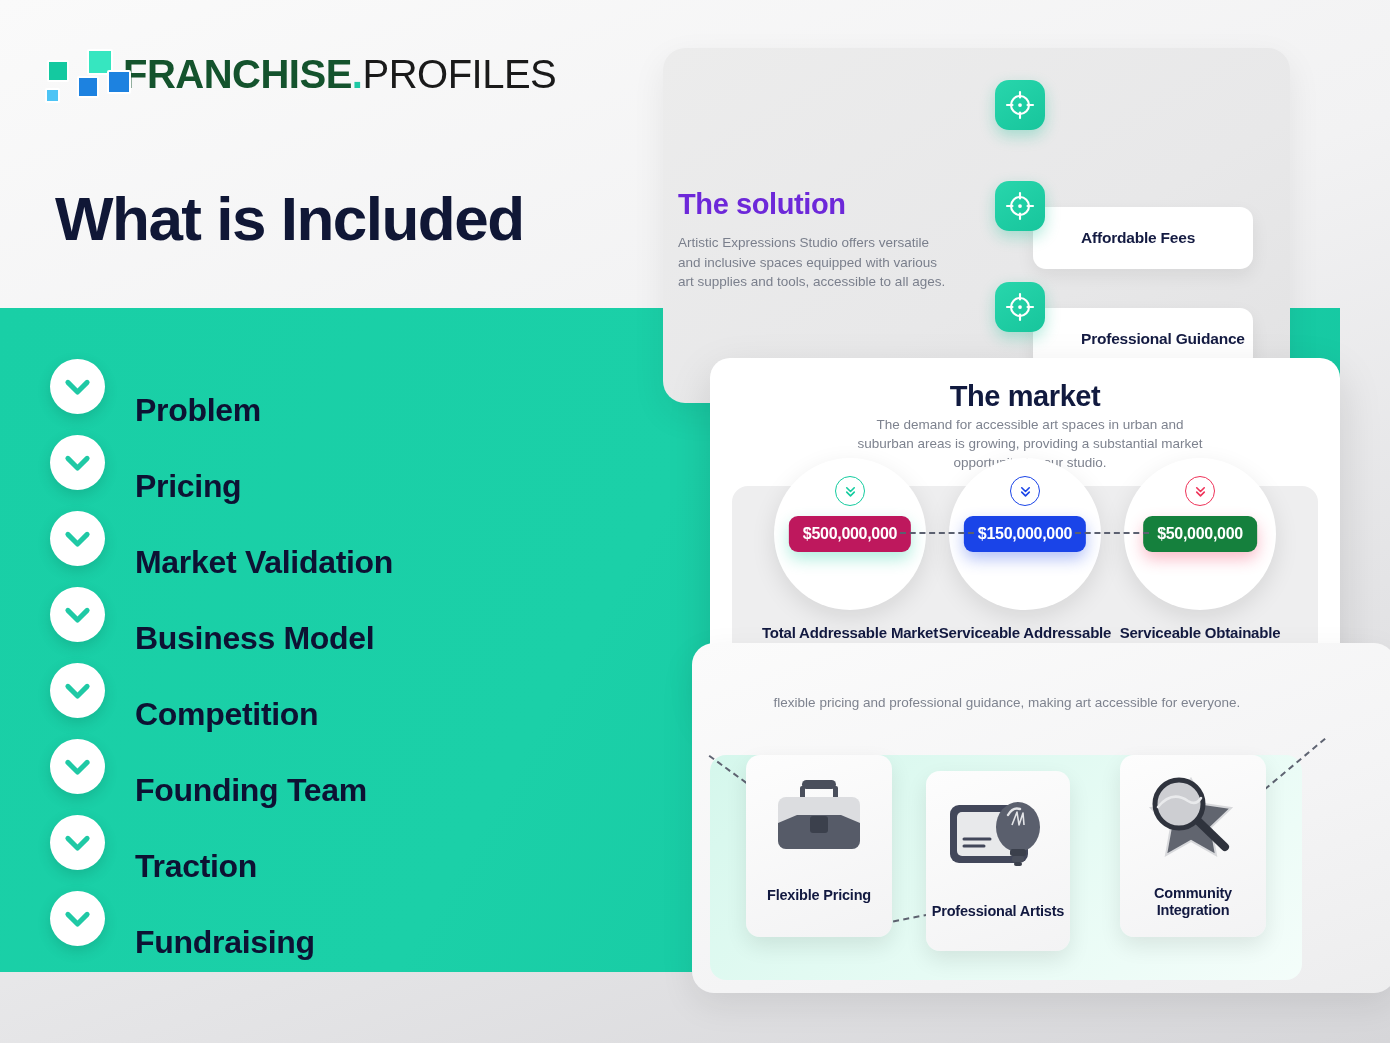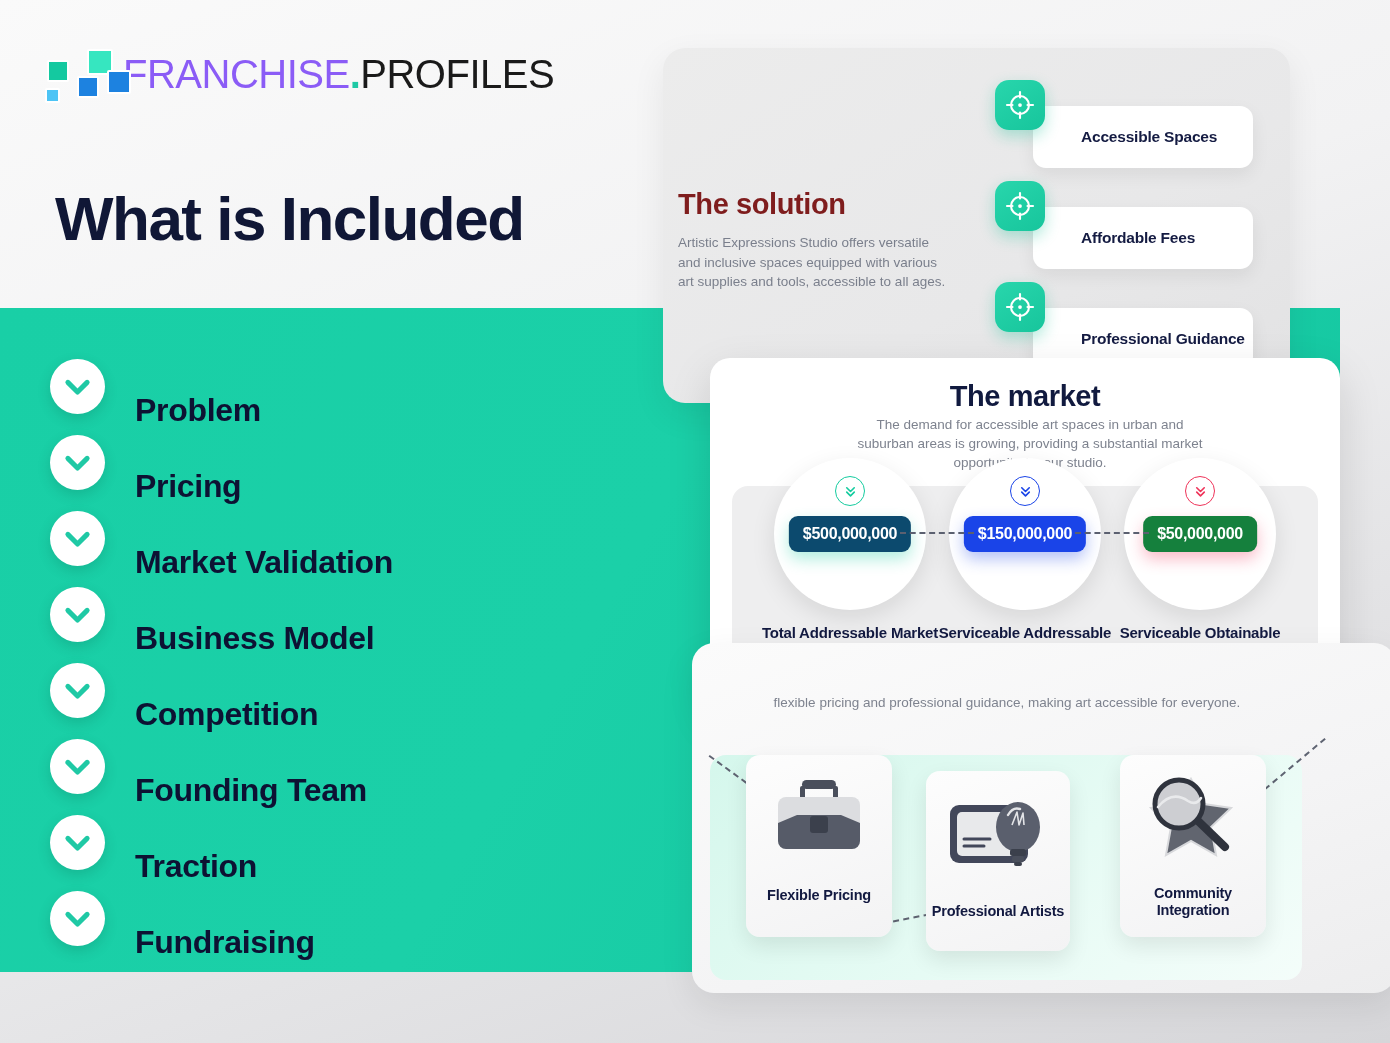--- a/index.html
+++ b/index.html
@@ -14,21 +14,21 @@
   #logo-row { position:absolute; left:45px; top:48px; display:flex; align-items:center; gap:16px; }
   #logo-mark { position:relative; width:62px; height:52px; }
   #logo-mark i { position:absolute; display:block; border:2px solid #ffffff; border-radius:2px; }
   .sq-a { width:22px;height:22px; left:2px;  top:12px; background:#14c9a0; }
   .sq-b { width:26px;height:26px; left:42px; top:1px;  background:#36e6c0; }
   .sq-c { width:22px;height:22px; left:32px; top:28px; background:#1d82e0; }
   .sq-d { width:24px;height:24px; left:62px; top:22px; background:#1d82e0; }
   .sq-e { width:15px;height:15px; left:0px;  top:40px; background:#4dc4f5; }
 
   #logo-word { font-size:40px; letter-spacing:-0.5px; white-space:nowrap; line-height:1; }
-  #logo-word .bold { font-weight:normal; color:#8b5cf6;margin-top:36px; }
+  #logo-word .bold { font-weight:bold; color:#14532d;margin-top:36px; }
   #logo-word .dot  { color:#1fc9a5; font-weight:bold; }
   #logo-word .thin { font-weight:300; color:#1a1a1a; }
 
   #page-title {
     position:absolute; left:55px; top:188px;
     font-size:62px; font-weight:bold; color:#101736;
     letter-spacing:-1.5px; line-height:1;text-align:center;
   }
 
   
@@ -47,21 +47,21 @@
   .check-label { font-size:32px; font-weight:bold; color:#0d1233; letter-spacing:-0.3px; white-space:nowrap;margin-top:48px; }
 
   
   #solution-card {
     position:absolute; left:663px; top:48px; width:627px; height:355px;
     background:linear-gradient(150deg,#ececec 0%,#e8e8e9 60%,#e2e2e3 100%);
     border-radius:22px; box-shadow:0 12px 34px rgba(0,0,0,0.07);
   }
   #solution-heading {
     position:absolute; left:678px; top:188px;
-    font-size:29px; font-weight:bold; color:#7f1d1d; letter-spacing:-0.4px;
+    font-size:29px; font-weight:bold; color:#6d28d9; letter-spacing:-0.4px;
   }
   #solution-body {
     position:absolute; left:678px; top:233px; width:270px;
     font-size:13.5px; line-height:1.45; color:#7a7f8c;
   }
 
   .feat-row { position:absolute; }
   .feat-card {
     position:absolute; left:38px; top:26px;
     width:220px; height:62px; background:#ffffff; border-radius:13px;
@@ -228,23 +228,20 @@
       </div>
       <div class="check-label">Fundraising</div>
     </div>
   </div>
 
 <div id="solution-card"></div>
 <div id="solution-heading">The solution</div>
 <div id="solution-body">Artistic Expressions Studio offers versatile and inclusive spaces equipped with various art supplies and tools, accessible to all ages.</div>
 <div id="solution-features">
     <div class="feat-row" style="left: 995px; top: 80px; width: 300px; height: 90px;">
-      <div class="feat-card">
-        <span class="feat-label">Accessible Spaces</span>
-      </div>
       <div class="feat-icon">
         <svg width="30" height="30" viewBox="0 0 24 24" fill="none" stroke="#ffffff" stroke-width="1.7" stroke-linecap="round">
           <circle cx="12" cy="12" r="7.2"></circle>
           <circle cx="12" cy="12" r="1.5" fill="#ffffff" stroke="none"></circle>
           <line x1="12" y1="1.6" x2="12" y2="6"></line>
           <line x1="12" y1="18" x2="12" y2="22.4"></line>
           <line x1="1.6" y1="12" x2="6" y2="12"></line>
           <line x1="18" y1="12" x2="22.4" y2="12"></line>
         </svg>
       </div>
@@ -286,21 +283,21 @@
   <div id="market-sub">The demand for accessible art spaces in urban and suburban areas is growing, providing a substantial market opportunity for our studio.</div>
   <div id="market-inner">
       <div class="mk-col" style="left: 18px;">
         <div class="mk-bubble">
           <div class="mk-ring" style="border-color:#14cc9f;">
             <svg width="15" height="15" viewBox="0 0 24 24" fill="none" stroke="#14cc9f" stroke-width="2.6" stroke-linecap="round" stroke-linejoin="round">
               <polyline points="6 6 12 12 18 6"></polyline>
               <polyline points="6 13 12 19 18 13"></polyline>
             </svg>
           </div>
-          <div class="mk-pill" style="background:#0c4a6e;box-shadow:0 7px 16px #14cc9f55;">$500,000,000</div>
+          <div class="mk-pill" style="background:#be185d;box-shadow:0 7px 16px #14cc9f55;">$500,000,000</div>
         </div>
         <div class="mk-caption">Total Addressable Market (TAM)</div>
       </div>
       <div class="mk-col" style="left: 193px;">
         <div class="mk-bubble">
           <div class="mk-ring" style="border-color:#1a44e8;">
             <svg width="15" height="15" viewBox="0 0 24 24" fill="none" stroke="#1a44e8" stroke-width="2.6" stroke-linecap="round" stroke-linejoin="round">
               <polyline points="6 6 12 12 18 6"></polyline>
               <polyline points="6 13 12 19 18 13"></polyline>
             </svg>

